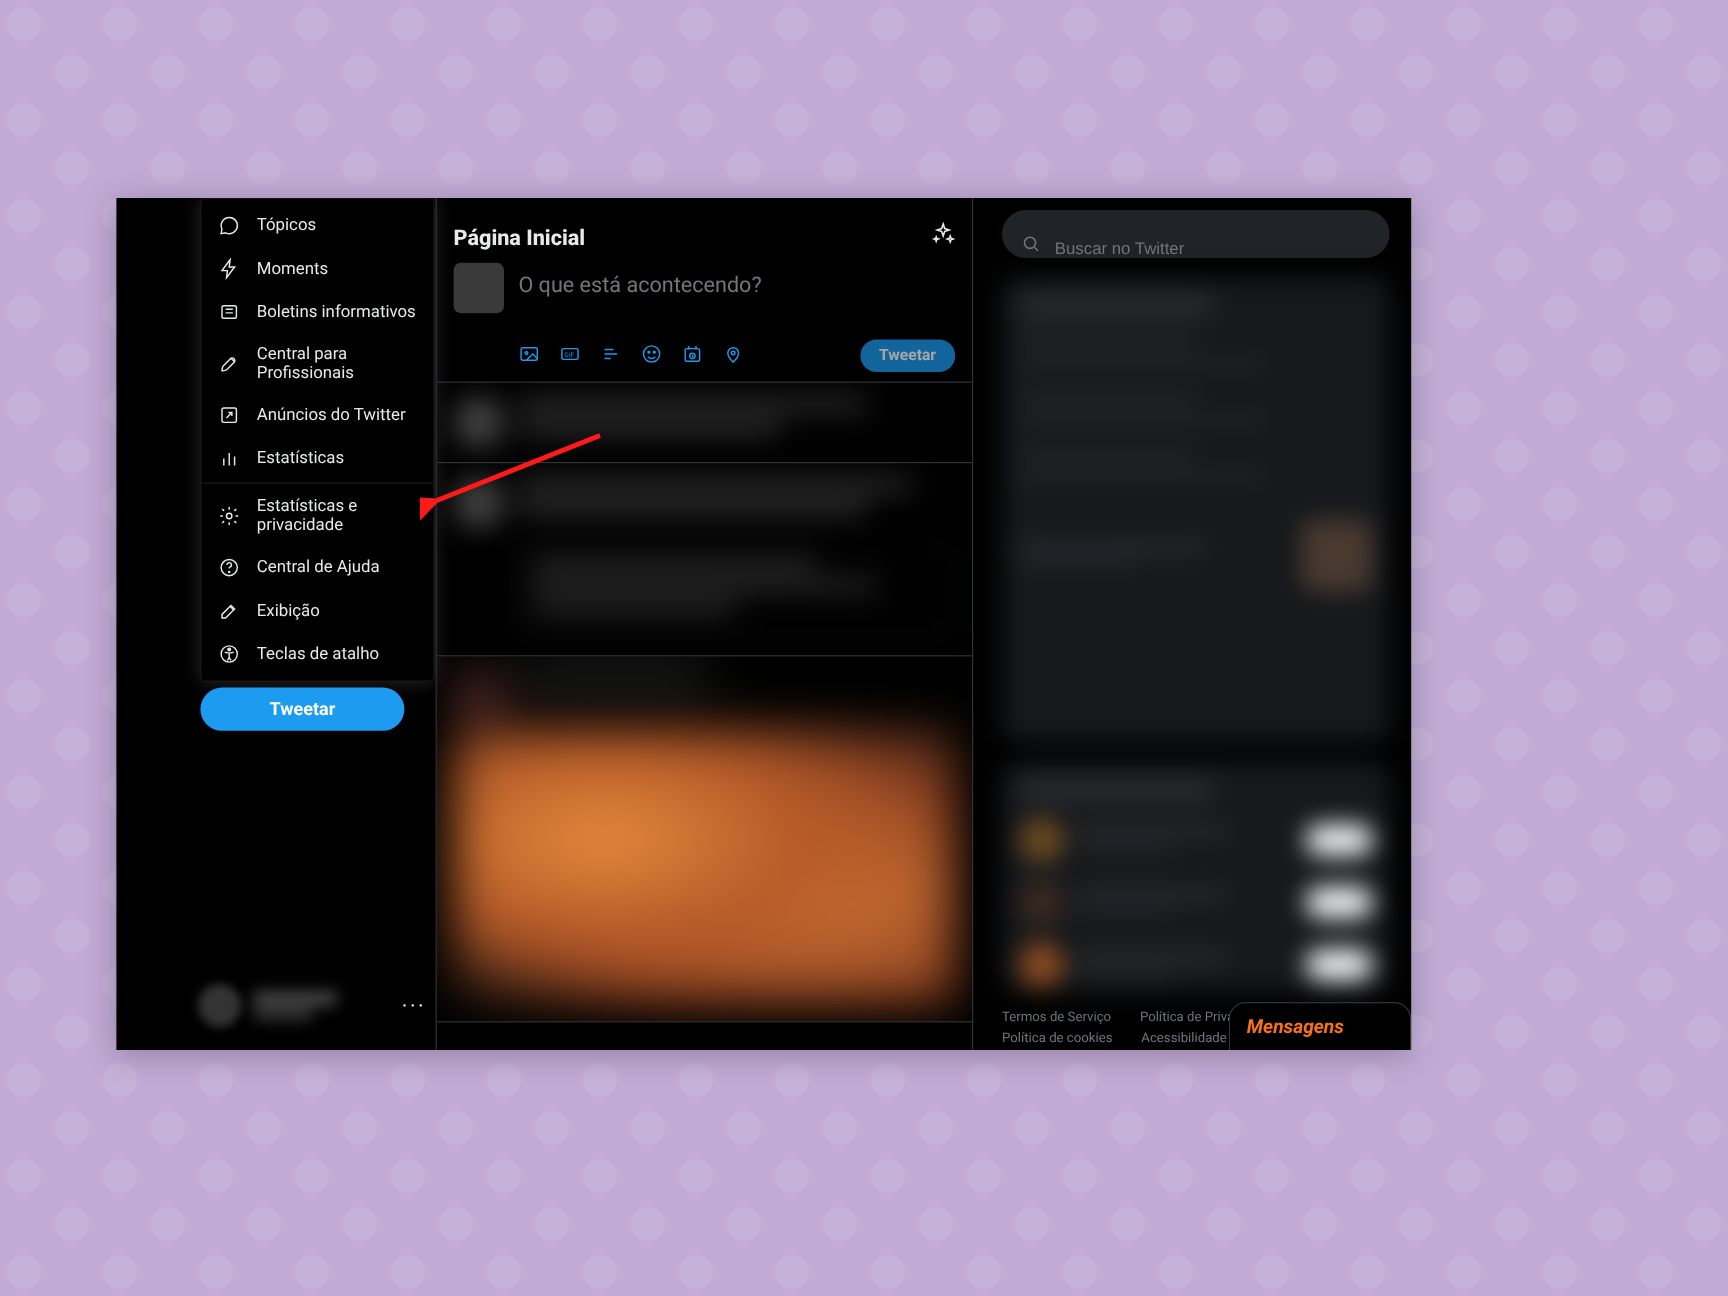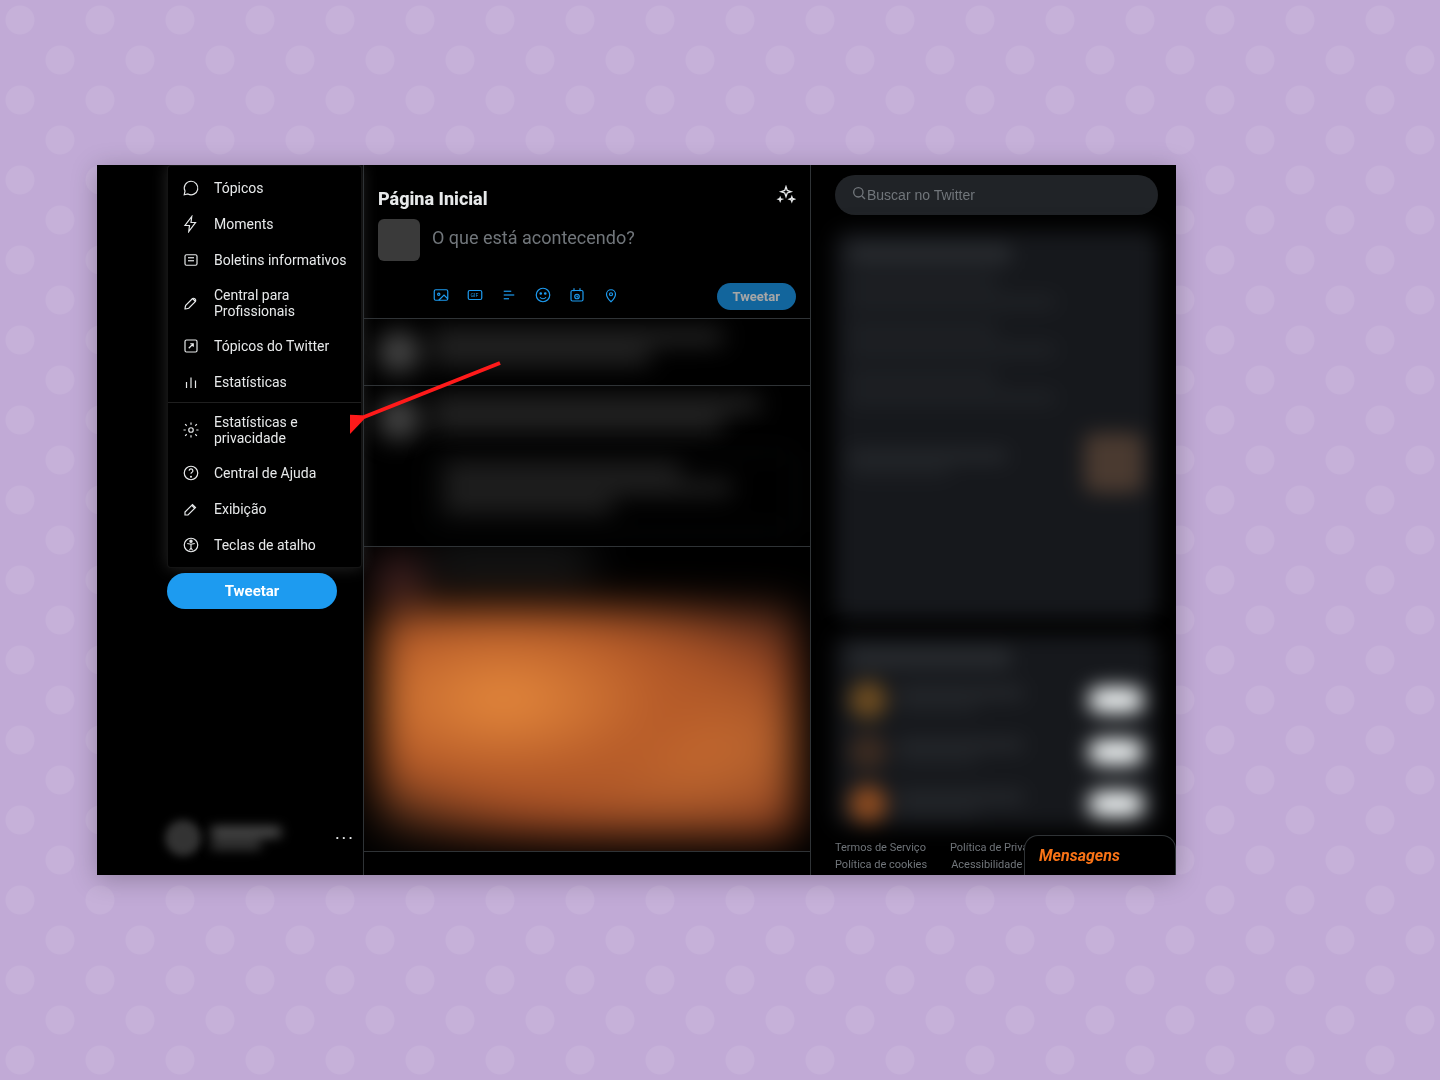--- a/index.html
+++ b/index.html
@@ -116,21 +116,21 @@
       radial-gradient(ellipse at 30% 40%, #e68a3d 0%, #b55a28 40%, transparent 70%),
       radial-gradient(ellipse at 70% 60%, #d97d38 0%, #8a3f20 50%, transparent 80%),
       linear-gradient(#3a2218, #1a120d);
   }
 
   
   .right {
     flex: 1; padding: 6px 18px 0 24px; color: #71767B; position: relative;
   }
   .search {
-    display: flex; align-items: center; 
+    display: flex; align-items: flex-end; gap: 12px;
     background: #202327; border-radius: 9999px;
     height: 40px; padding: 0 16px; margin-top: 4px;
   }
   .search svg { width: 16px; height: 16px; stroke: #71767B; fill: none; stroke-width: 2; }
   .search input {
     background: transparent; border: 0; outline: 0;
     color: #E7E9EA; font-size: 14px; flex: 1;
   }
   .search input::placeholder { color: #71767B; }
   .card {
@@ -225,21 +225,21 @@
         <span>Central para Profissionais</span>
       </div>
 
       <div class="menu-item">
         <span class="mi-icon">
           <svg viewBox="0 0 24 24">
               <rect x="4" y="4" width="16" height="16" rx="2"></rect>
               <path d="M9 15l6-6M11 9h4v4"></path>
             </svg>
         </span>
-        <span>Tópicos do Twitter</span>
+        <span>Anúncios do Twitter</span>
       </div>
 
       <div class="menu-item">
         <span class="mi-icon">
           <svg viewBox="0 0 24 24">
               <line x1="6" y1="20" x2="6" y2="12"></line>
               <line x1="12" y1="20" x2="12" y2="6"></line>
               <line x1="18" y1="20" x2="18" y2="10"></line>
             </svg>
         </span>

